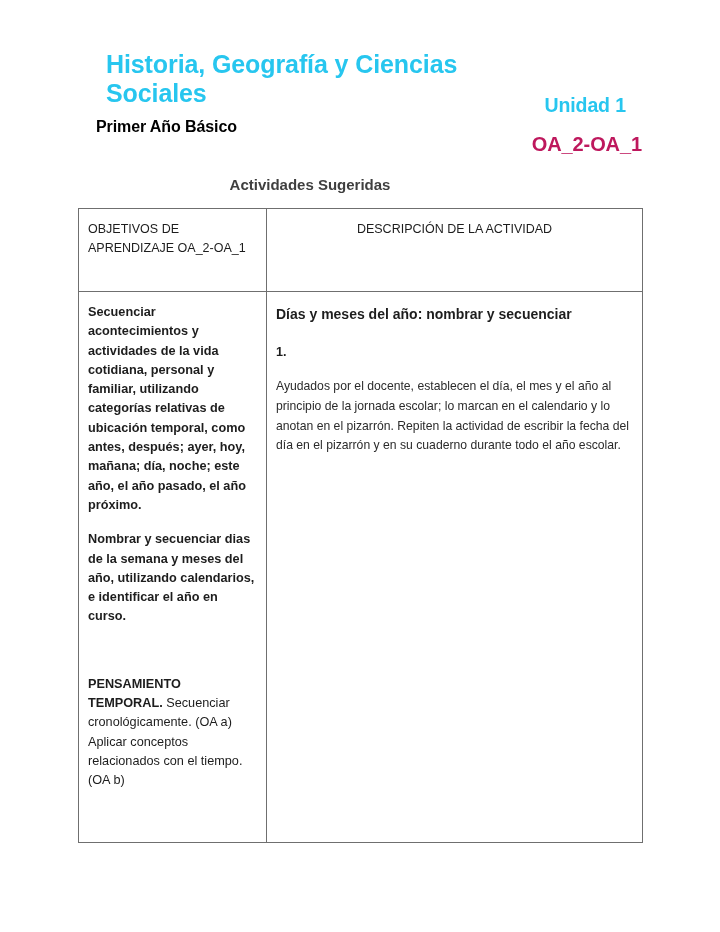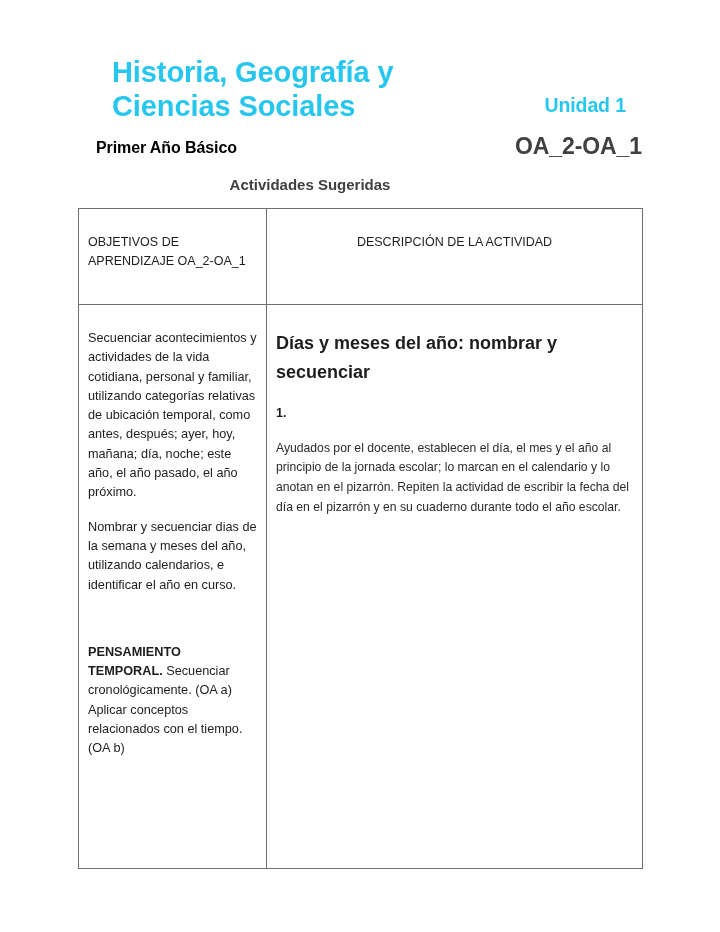--- a/index.html
+++ b/index.html
@@ -38,45 +38,45 @@
   .header-left {
     max-width: 420px;
   }
   .header-right {
     text-align: right;
     padding-top: 38px;
     white-space: nowrap;
   }
 
   .subject-title {
-    font-size: 29px;
+    font-size: 25px;
     line-height: 1.16;
     font-weight: bold;
     color: #27c6ef;
     letter-spacing: -0.1px;
-    margin: 16px;
+    margin: 10px;
   }
   .grade-title {
     font-size: 16px;
     font-weight: bold;
     color: #000000;
     margin: 6px 0 0 0;
     letter-spacing: -0.1px;
   }
   .unit-label {
     font-size: 19.5px;
     font-weight: bold;
     color: #27c6ef;
     margin: 16px;
     letter-spacing: -0.1px;
   }
   .oa-label {
-    font-size: 23px;
-    font-weight: bold;
-    color: #404040;
+    font-size: 20px;
+    font-weight: bold;
+    color: #be185d;
     margin: 5px 0 0 2px;
     letter-spacing: -0.1px;
   }
 
   
   .section-title {
     position: absolute;
     left: 0;
     top: 176px;
     width: 620px;
@@ -92,21 +92,21 @@
     left: 78px;
     top: 208px;
     width: 564px;
     border-collapse: collapse;
     table-layout: fixed;
   }
   .activities-table td,
   .activities-table th {
     border: 1.4px solid #6f6f6f;
     vertical-align: top;
-    padding: 24px 9px 9px 9px;
+    padding: 11px 9px 9px 9px;
     background: #ffffff;
   }
   .col-objectives { width: 188px; }
   .col-description { width: 376px; }
 
   .th-objectives {
     font-size: 12.5px;
     font-weight: normal;
     line-height: 1.5;
     text-align: left;
@@ -128,34 +128,34 @@
     color: #1d1d1d;
   }
   .cell-description {
     font-size: 12.2px;
     line-height: 1.62;
     color: #2b2b2b;
   }
 
   .obj-p {
     margin: 0 0 15px 0;
-    font-weight: normal;
+    font-weight: bold;
   }
   .obj-p:last-child { margin-bottom: 0; }
 
   .obj-skill {
     margin: 48px 0 9px 0;
     font-weight: normal;
   }
   .obj-skill .strong { font-weight: bold; }
 
   .desc-heading {
     margin: 0 0 16px 0;
     font-weight: bold;
-    font-size: 18px;
+    font-size: 14px;
     color: #1d1d1d;
   }
   .desc-number {
     margin: 0 0 15px 0;
     font-weight: bold;
     font-size: 12.6px;
     color: #1d1d1d;
   }
   .desc-body {
     margin: 0;

